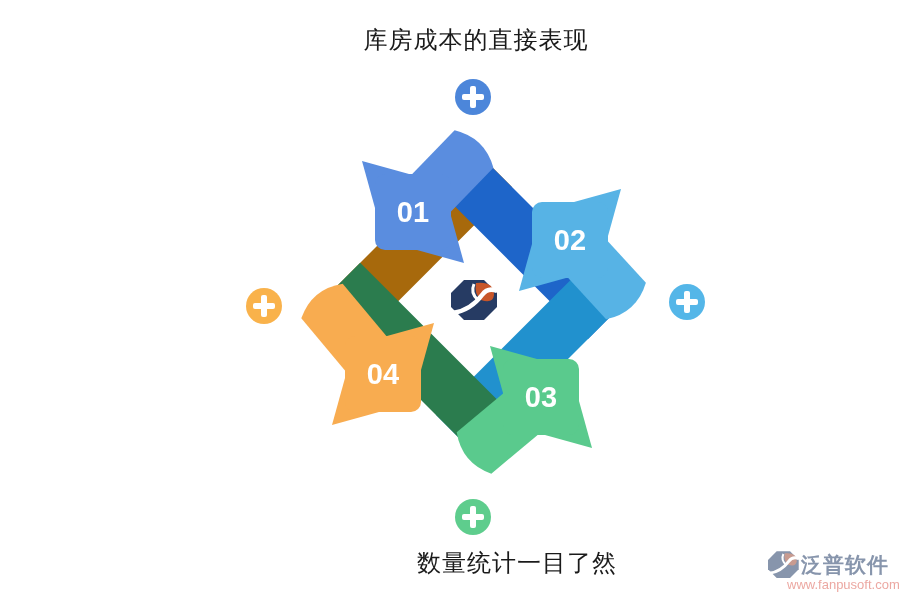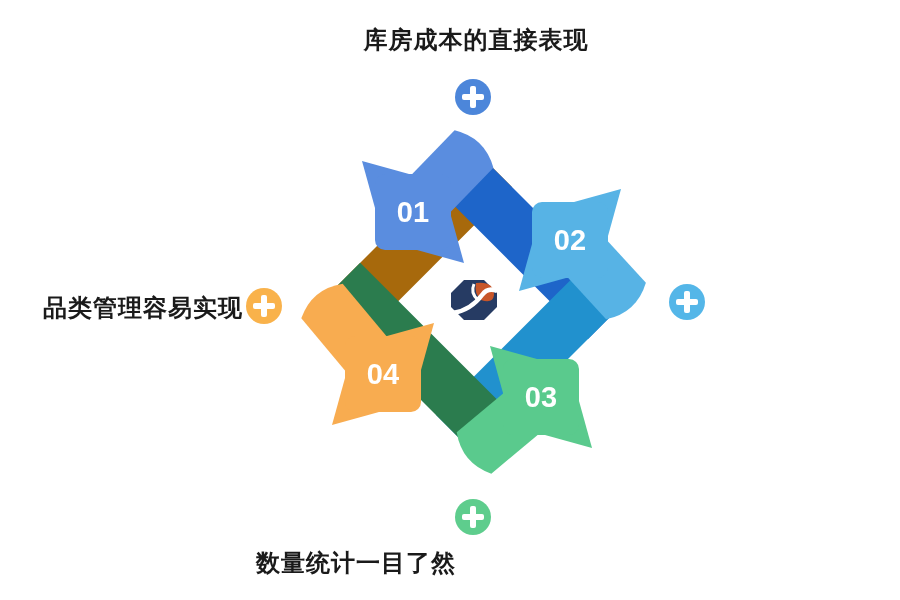--- a/index.html
+++ b/index.html
@@ -1,25 +1,25 @@
 <!DOCTYPE html>
 <html><head>
 <meta charset="utf-8">
 <style>
   html,body{margin:0;padding:0;background:#fff;}
   .canvas{position:relative;width:900px;height:600px;background:#ffffff;overflow:hidden;
           font-family:"Liberation Sans","DejaVu Sans",sans-serif;}
 
   
-  .label{position:absolute;font-size:24px;font-weight:bold;color:#1a1a1a;
+  .label{position:absolute;font-size:24px;font-weight:normal;color:#1a1a1a;
          letter-spacing:1px;white-space:nowrap;}
   .label-top{left:226px;top:24px;width:500px;text-align:center;}
   .label-right{left:717px;top:291px;}
   .label-left{left:0;top:292px;width:243px;text-align:right;}
-  .label-bottom{left:256px;top:547px;width:500px;}
+  .label-bottom{left:267px;top:547px;width:500px;text-align:center;}
 
   
   .plus{position:absolute;width:36px;height:36px;border-radius:50%;}
   .plus::before,.plus::after{content:"";position:absolute;background:#fff;border-radius:2px;}
   .plus::before{left:7px;top:15px;width:22px;height:6px;}
   .plus::after{left:15px;top:7px;width:6px;height:22px;}
   .plus-top{left:455px;top:79px;}
   .plus-right{left:669px;top:284px;}
   .plus-left{left:246px;top:288px;}
   .plus-bottom{left:455px;top:499px;}
@@ -34,21 +34,20 @@
   .wm-brand{position:absolute;left:33px;top:1px;font-size:21px;font-weight:bold;letter-spacing:1px;white-space:nowrap;}
   .wm-url{position:absolute;left:19px;top:27px;font-size:13px;white-space:nowrap;}
 </style>
 </head>
 <body>
 
 <div class="canvas">
 
   <div class="label label-top">库房成本的直接表现</div>
   <div class="label label-bottom">数量统计一目了然</div>
-  <div class="label label-left">品类管理容易实现</div>
 
   <div class="plus plus-top" style="background: rgb(76, 134, 218);"></div>
   <div class="plus plus-right" style="background: rgb(84, 182, 232);"></div>
   <div class="plus plus-bottom" style="background: rgb(94, 205, 141);"></div>
   <div class="plus plus-left" style="background: rgb(249, 178, 75);"></div>
 
   <svg class="diagram" width="340" height="340" viewBox="0 0 340 340">
 
     <path d="M18,170 L170,18 L208.2,56.2 L56.2,208.2 Z" fill="#A7690C"></path>
     <path d="M170,18 L322,170 L283.8,208.2 L131.8,56.2 Z" fill="#1E65C9"></path>
@@ -87,14 +86,26 @@
     <text class="num" x="79" y="253" text-anchor="middle">04</text>
 
     <g transform="translate(147,149)">
       <path d="M13,0 L33,0 L46,13 L46,27 L33,40 L13,40 L0,27 L0,13 Z" fill="#263B63"></path>
       <path d="M25,3 Q43,1 43,15 Q42,24 30,20 Q23,14 25,3 Z" fill="#C85629"></path>
       <path d="M2,33 Q20,30 31,15 Q37,7 46,11" fill="none" stroke="#ffffff" stroke-width="4.5"></path>
       <path d="M23,4 Q19,13 27,20" fill="none" stroke="#ffffff" stroke-width="3"></path>
     </g>
   </svg>
 
+  <div class="watermark">
+    <svg class="wm-icon" width="32" height="34" viewBox="0 0 46 48">
+      <g transform="scale(0.96)">
+        <path d="M13,0 L33,0 L46,13 L46,27 L33,40 L13,40 L0,27 L0,13 Z" fill="#8795AC"></path>
+        <path d="M25,3 Q43,1 43,15 Q42,24 30,20 Q23,14 25,3 Z" fill="#C89B90"></path>
+        <path d="M2,33 Q20,30 31,15 Q37,7 46,11" fill="none" stroke="#ffffff" stroke-width="4.5"></path>
+        <path d="M23,4 Q19,13 27,20" fill="none" stroke="#ffffff" stroke-width="3"></path>
+      </g>
+    </svg>
+    <div class="wm-brand" style="color: rgb(135, 149, 172);">泛普软件</div>
+    <div class="wm-url" style="color: rgb(236, 168, 162);">www.fanpusoft.com</div>
+  </div>
 
 </div>
 
 </body></html>

